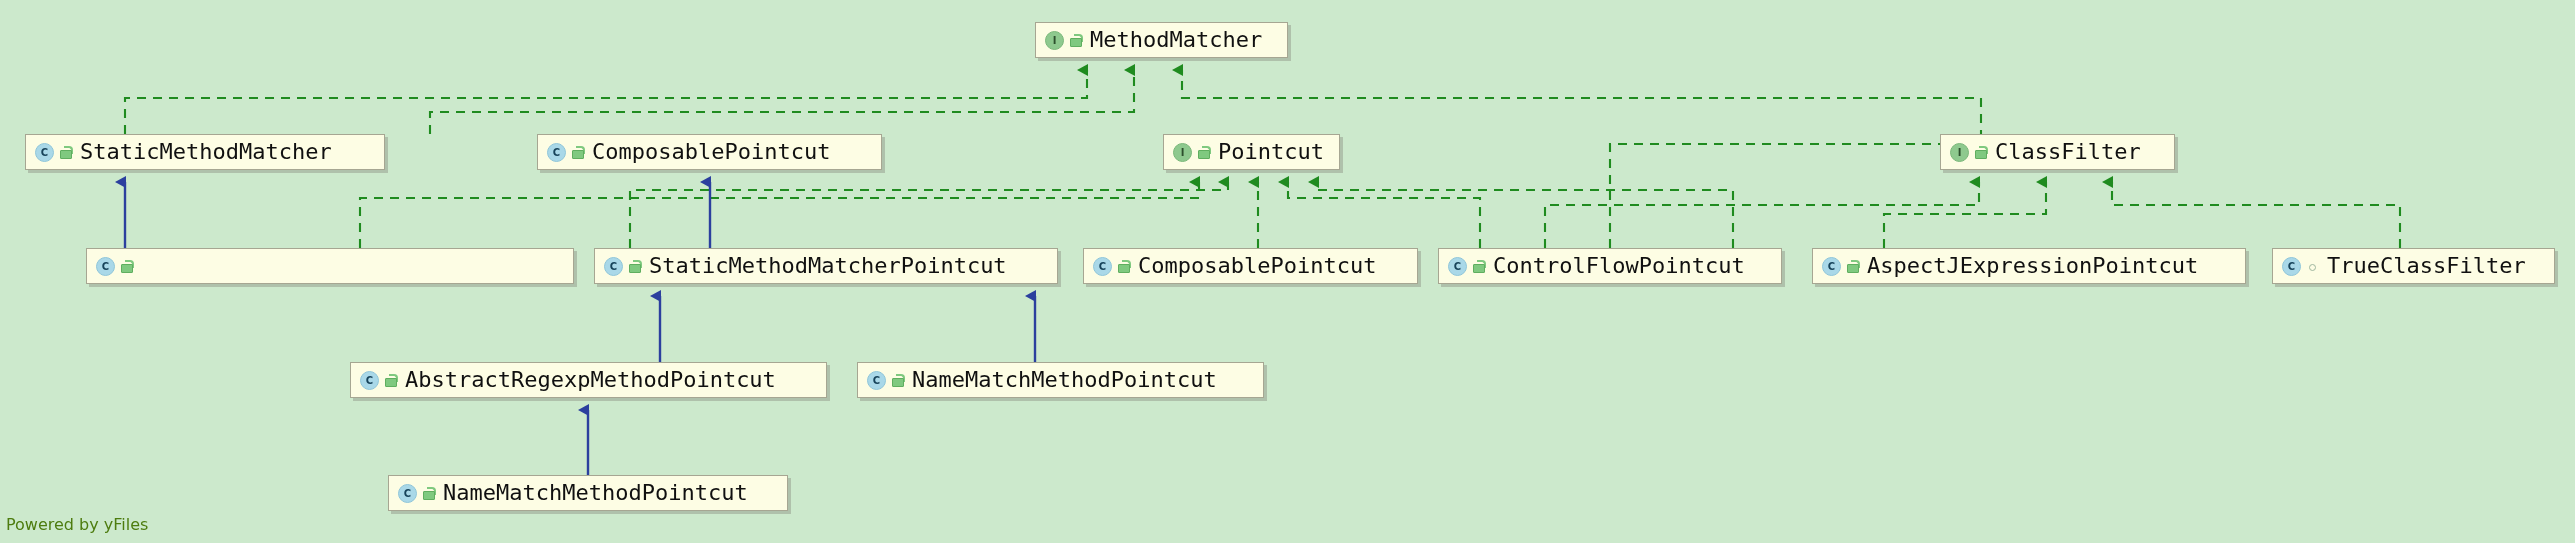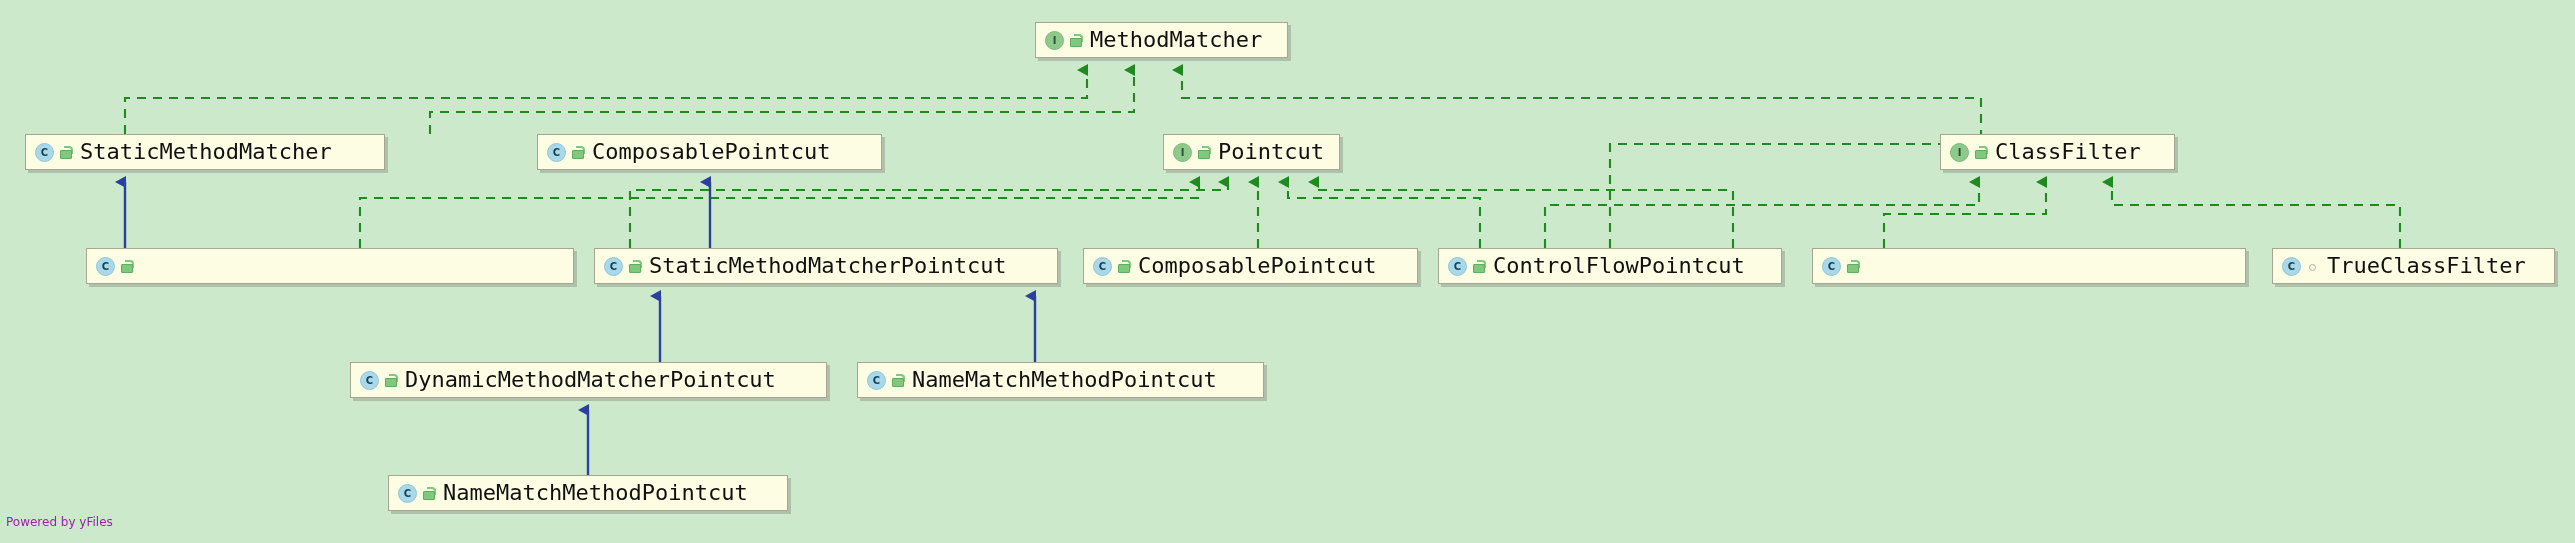--- a/index.html
+++ b/index.html
@@ -58,21 +58,21 @@
     border-radius:0 4px 0 0;
   }
   .vicon.dot::after{
     content:"";position:absolute;left:3px;top:4px;width:5px;height:5px;
     border-radius:50%;border:1.5px solid #9fb79f;background:transparent;
   }
 
   #watermark{
     position:absolute;left:6px;top:515px;
     font-family:"DejaVu Sans","Liberation Sans",sans-serif;
-    font-size:12px;color:#a21caf;z-index:2;
+    font-size:16px;color:#4d7c0f;z-index:2;
   }
 </style>
 </head>
 <body>
 
 <div id="stage">
 
   <svg id="edges" viewBox="0 0 2575 543" xmlns="http://www.w3.org/2000/svg">
     <defs>
       <marker id="ahG" markerWidth="14" markerHeight="14" refX="7" refY="11" orient="auto" markerUnits="userSpaceOnUse">
@@ -193,33 +193,34 @@
           <span class="body"></span>
         </span>
         <span class="label">ControlFlowPointcut</span>
       </div>
       <div class="node" style="left: 1812px; top: 248px; width: 434px;">
         <span class="ticon cls">C</span>
         <span class="vicon">
           <span class="shackle"></span>
           <span class="body"></span>
         </span>
+        <span class="label">AspectJExpressionPointcut</span>
       </div>
       <div class="node" style="left: 2272px; top: 248px; width: 283px;">
         <span class="ticon cls">C</span>
         <span class="vicon dot"></span>
         <span class="label">TrueClassFilter</span>
       </div>
       <div class="node" style="left: 350px; top: 362px; width: 477px;">
         <span class="ticon cls">C</span>
         <span class="vicon">
           <span class="shackle"></span>
           <span class="body"></span>
         </span>
-        <span class="label">DynamicMethodMatcherPointcut</span>
+        <span class="label">AbstractRegexpMethodPointcut</span>
       </div>
       <div class="node" style="left: 857px; top: 362px; width: 407px;">
         <span class="ticon cls">C</span>
         <span class="vicon">
           <span class="shackle"></span>
           <span class="body"></span>
         </span>
         <span class="label">NameMatchMethodPointcut</span>
       </div>
       <div class="node" style="left: 388px; top: 475px; width: 400px;">

